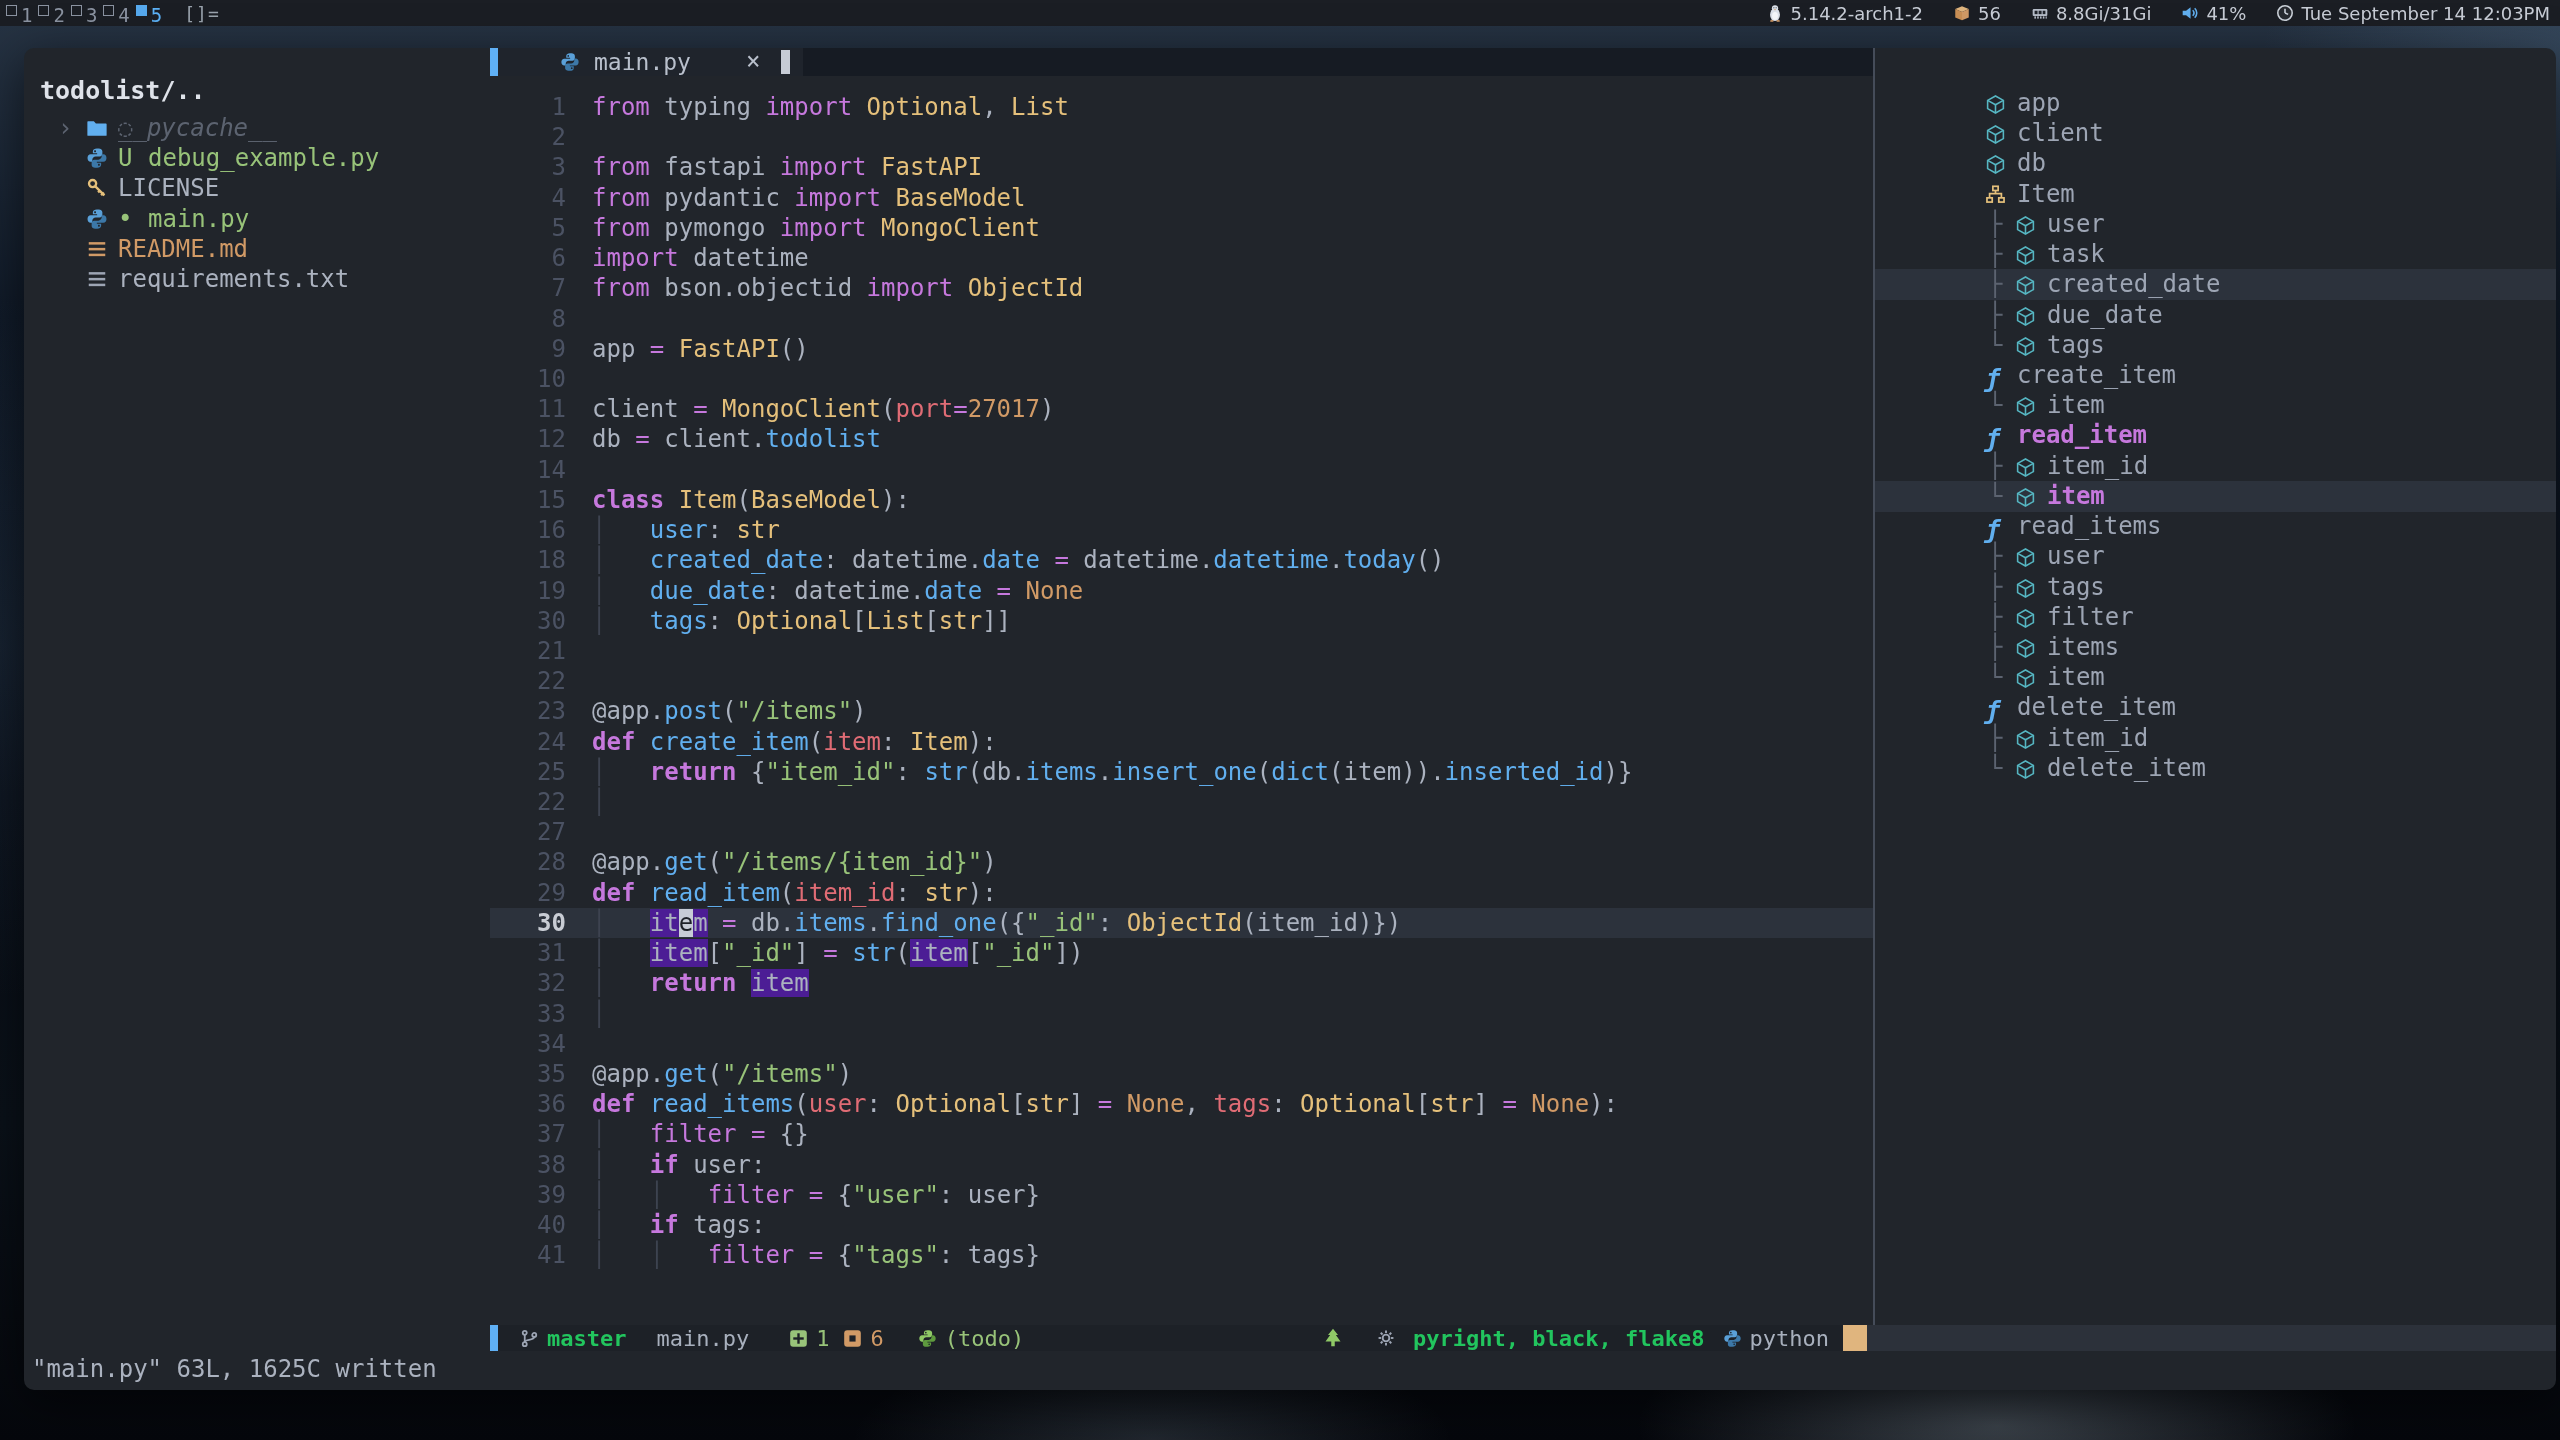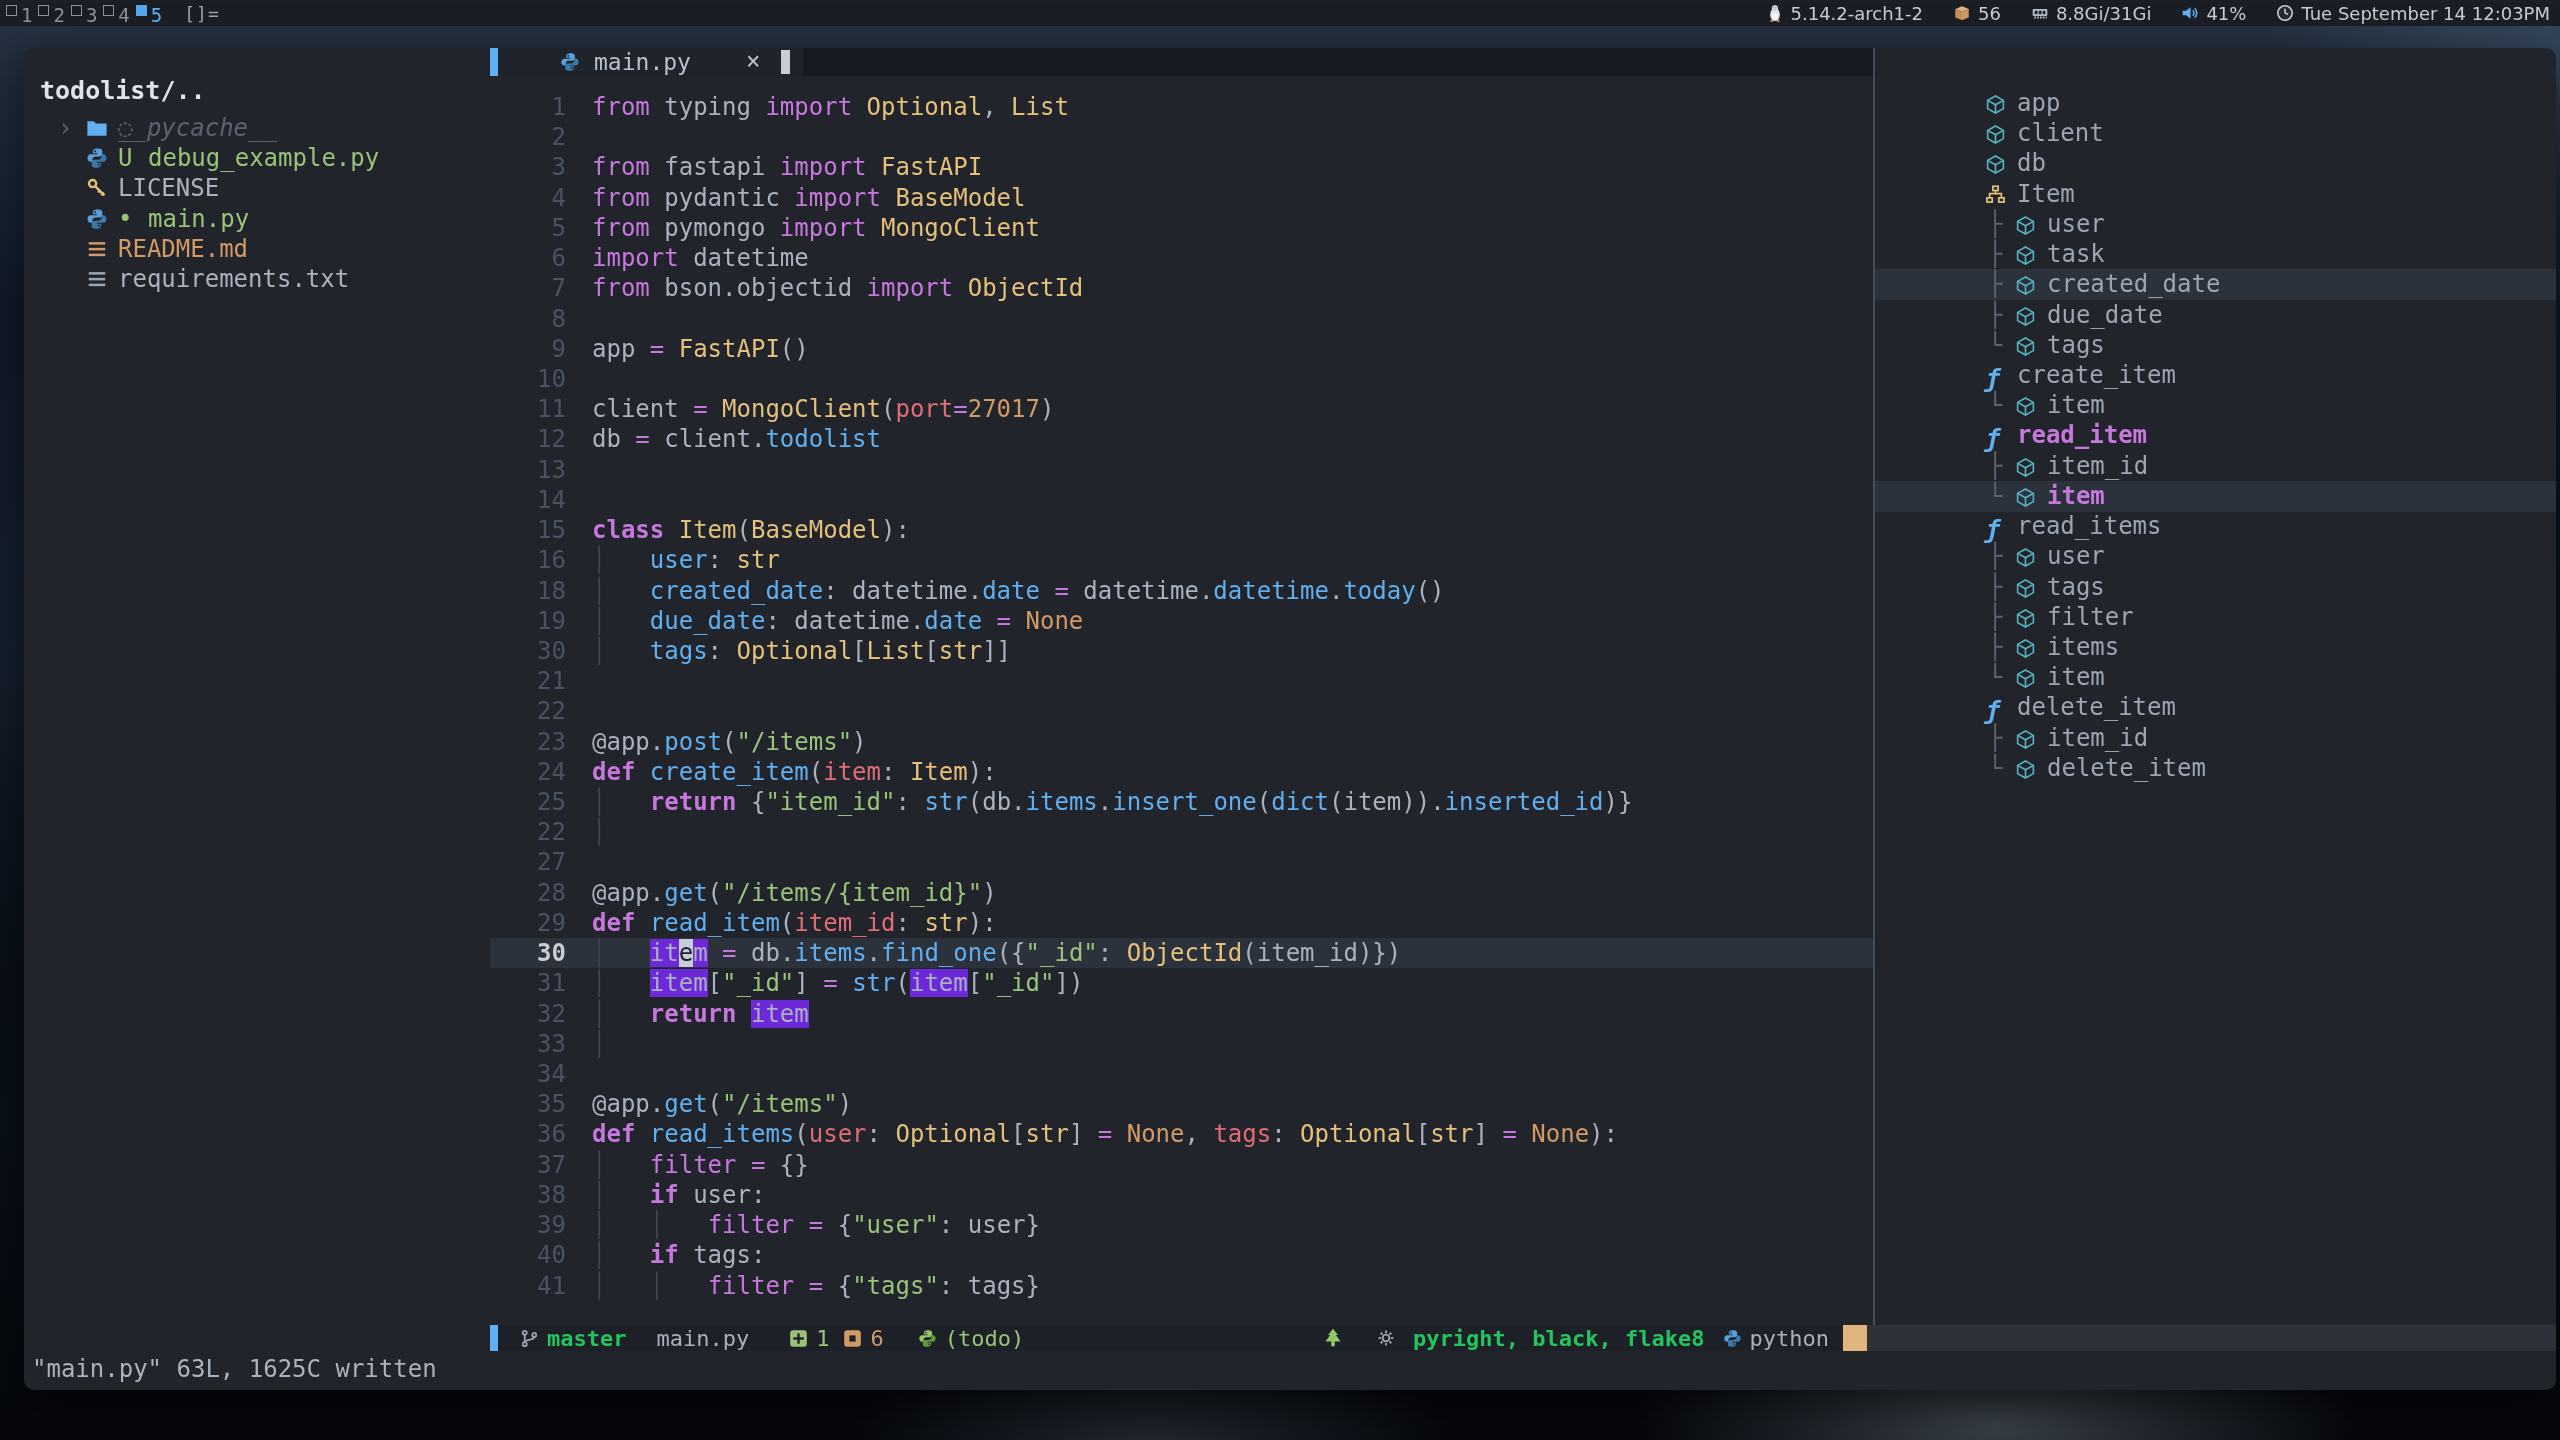--- a/index.html
+++ b/index.html
@@ -56,21 +56,21 @@
   #code{position:absolute;left:466px;top:28px;width:1383px;height:1249px;overflow:hidden;font-size:24px;}
   .cline{position:relative;height:30.22px;line-height:30.22px;white-space:pre;}
   .cline .lnum{position:absolute;left:0;width:76px;text-align:right;color:#4b5263;}
   .cline .ltext{position:absolute;left:102px;}
   .cline.cursorline{background:#2c323c;}
   .cline.cursorline .lnum{color:#c8ccd4;font-weight:bold;}
   .c-kw{color:#c678dd}.c-kwb{color:#c678dd;font-weight:bold}
   .c-fg{color:#abb2bf}.c-fn{color:#61afef}.c-type{color:#e5c07b}
   .c-str{color:#98c379}.c-num{color:#d19a66}.c-param{color:#e06c75}
   .c-gd{color:#3d4350}
-  .c-hl{background:#6d28d9;color:#abb2bf}
+  .c-hl{background:#4c1d95;color:#abb2bf}
   .c-cur{background:#c7ccd6;color:#1d2127}
   
   #winsep{position:absolute;left:1849px;top:0;width:2px;height:1277px;background:#454c59;}
   #tagbar{position:absolute;left:1851px;top:0;width:681px;height:1277px;font-size:24px;}
   .tag-row{position:absolute;height:31px;width:681px;line-height:30px;color:#9da5b4;}
   .tag-row.rowhl{background:#2c323c;}
   .tag-row .conn{position:absolute;left:113px;color:#5c6370;}
   .tag-row .tgicon{position:absolute;top:4px;}
   .tag-row .tglabel{position:absolute;white-space:pre;}
   .tag-row.d0 .tgicon{left:110px}.tag-row.d0 .tglabel{left:142px}
@@ -265,21 +265,20 @@
       <div class="cline"><span class="lnum">3</span><span class="ltext"><span class="c-kw">from</span><span class="c-fg"> fastapi </span><span class="c-kw">import</span><span class="c-fg"> </span><span class="c-type">FastAPI</span></span></div>
       <div class="cline"><span class="lnum">4</span><span class="ltext"><span class="c-kw">from</span><span class="c-fg"> pydantic </span><span class="c-kw">import</span><span class="c-fg"> </span><span class="c-type">BaseModel</span></span></div>
       <div class="cline"><span class="lnum">5</span><span class="ltext"><span class="c-kw">from</span><span class="c-fg"> pymongo </span><span class="c-kw">import</span><span class="c-fg"> </span><span class="c-type">MongoClient</span></span></div>
       <div class="cline"><span class="lnum">6</span><span class="ltext"><span class="c-kw">import</span><span class="c-fg"> datetime</span></span></div>
       <div class="cline"><span class="lnum">7</span><span class="ltext"><span class="c-kw">from</span><span class="c-fg"> bson.objectid </span><span class="c-kw">import</span><span class="c-fg"> </span><span class="c-type">ObjectId</span></span></div>
       <div class="cline"><span class="lnum">8</span><span class="ltext"></span></div>
       <div class="cline"><span class="lnum">9</span><span class="ltext"><span class="c-fg">app </span><span class="c-kw">=</span><span class="c-fg"> </span><span class="c-type">FastAPI</span><span class="c-fg">()</span></span></div>
       <div class="cline"><span class="lnum">10</span><span class="ltext"></span></div>
       <div class="cline"><span class="lnum">11</span><span class="ltext"><span class="c-fg">client </span><span class="c-kw">=</span><span class="c-fg"> </span><span class="c-type">MongoClient</span><span class="c-fg">(</span><span class="c-param">port</span><span class="c-kw">=</span><span class="c-num">27017</span><span class="c-fg">)</span></span></div>
       <div class="cline"><span class="lnum">12</span><span class="ltext"><span class="c-fg">db </span><span class="c-kw">=</span><span class="c-fg"> client.</span><span class="c-fn">todolist</span></span></div>
-      <div class="cline"><span class="lnum">13</span><span class="ltext"></span></div>
       <div class="cline"><span class="lnum">14</span><span class="ltext"></span></div>
       <div class="cline"><span class="lnum">15</span><span class="ltext"><span class="c-kwb">class</span><span class="c-fg"> </span><span class="c-type">Item</span><span class="c-fg">(</span><span class="c-type">BaseModel</span><span class="c-fg">):</span></span></div>
       <div class="cline"><span class="lnum">16</span><span class="ltext"><span class="c-gd">│</span><span class="c-fg">   </span><span class="c-fn">user</span><span class="c-fg">: </span><span class="c-type">str</span></span></div>
       <div class="cline"><span class="lnum">18</span><span class="ltext"><span class="c-gd">│</span><span class="c-fg">   </span><span class="c-fn">created_date</span><span class="c-fg">: </span><span class="c-fg">datetime</span><span class="c-fg">.</span><span class="c-fn">date</span><span class="c-fg"> </span><span class="c-kw">=</span><span class="c-fg"> </span><span class="c-fg">datetime</span><span class="c-fg">.</span><span class="c-fn">datetime</span><span class="c-fg">.</span><span class="c-fn">today</span><span class="c-fg">()</span></span></div>
       <div class="cline"><span class="lnum">19</span><span class="ltext"><span class="c-gd">│</span><span class="c-fg">   </span><span class="c-fn">due_date</span><span class="c-fg">: </span><span class="c-fg">datetime</span><span class="c-fg">.</span><span class="c-fn">date</span><span class="c-fg"> </span><span class="c-kw">=</span><span class="c-fg"> </span><span class="c-num">None</span></span></div>
       <div class="cline"><span class="lnum">30</span><span class="ltext"><span class="c-gd">│</span><span class="c-fg">   </span><span class="c-fn">tags</span><span class="c-fg">: </span><span class="c-type">Optional</span><span class="c-fg">[</span><span class="c-type">List</span><span class="c-fg">[</span><span class="c-type">str</span><span class="c-fg">]]</span></span></div>
       <div class="cline"><span class="lnum">21</span><span class="ltext"></span></div>
       <div class="cline"><span class="lnum">22</span><span class="ltext"></span></div>
       <div class="cline"><span class="lnum">23</span><span class="ltext"><span class="c-fg">@app</span><span class="c-fg">.</span><span class="c-fn">post</span><span class="c-fg">(</span><span class="c-str">"/items"</span><span class="c-fg">)</span></span></div>
       <div class="cline"><span class="lnum">24</span><span class="ltext"><span class="c-kwb">def</span><span class="c-fg"> </span><span class="c-fn">create_item</span><span class="c-fg">(</span><span class="c-param">item</span><span class="c-fg">: </span><span class="c-type">Item</span><span class="c-fg">):</span></span></div>

